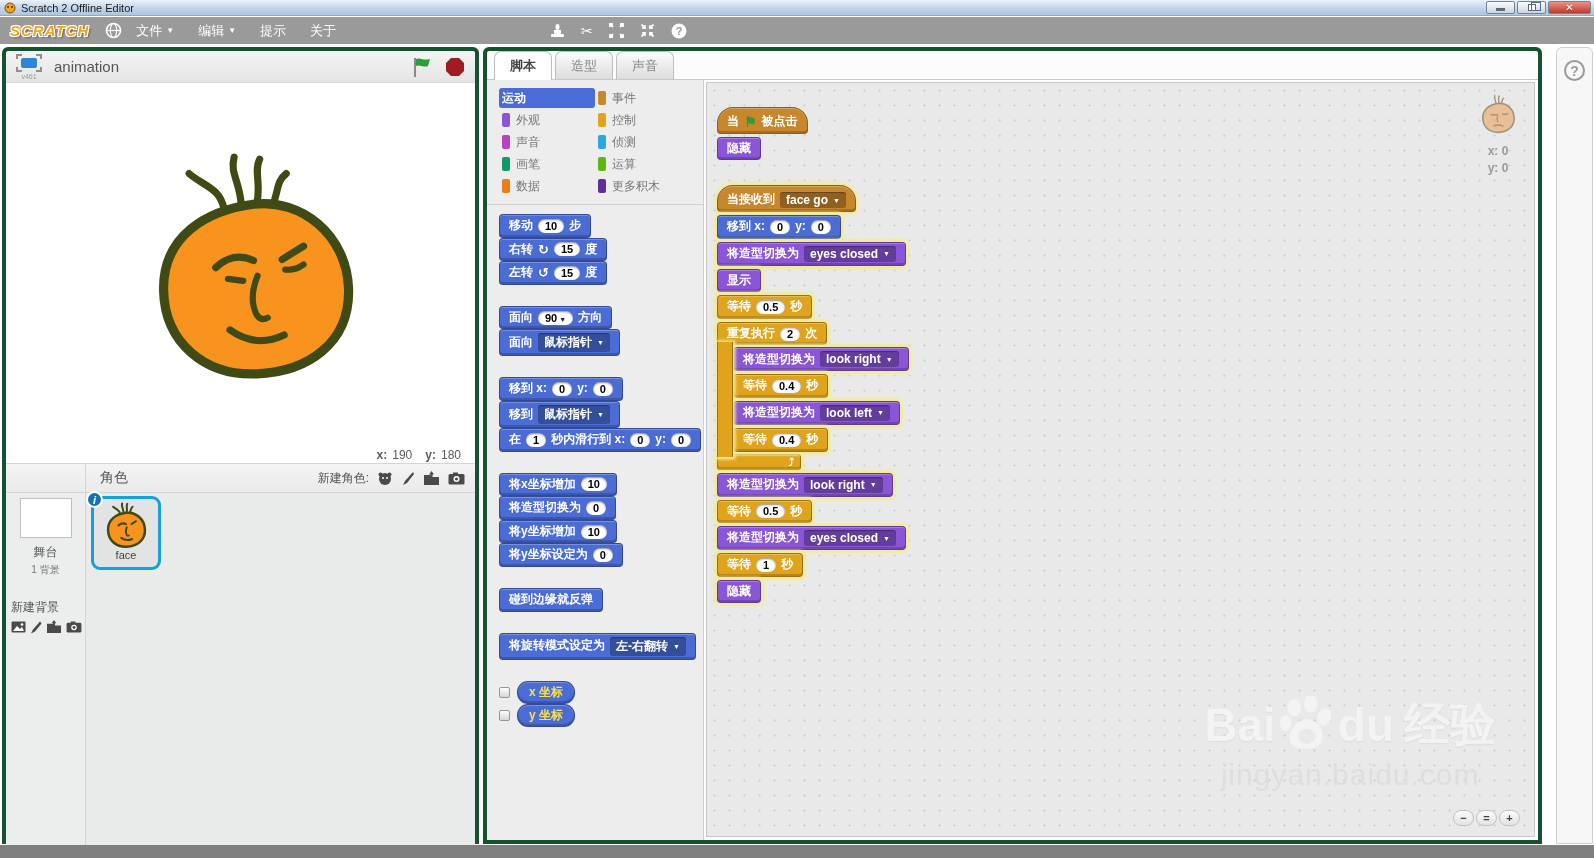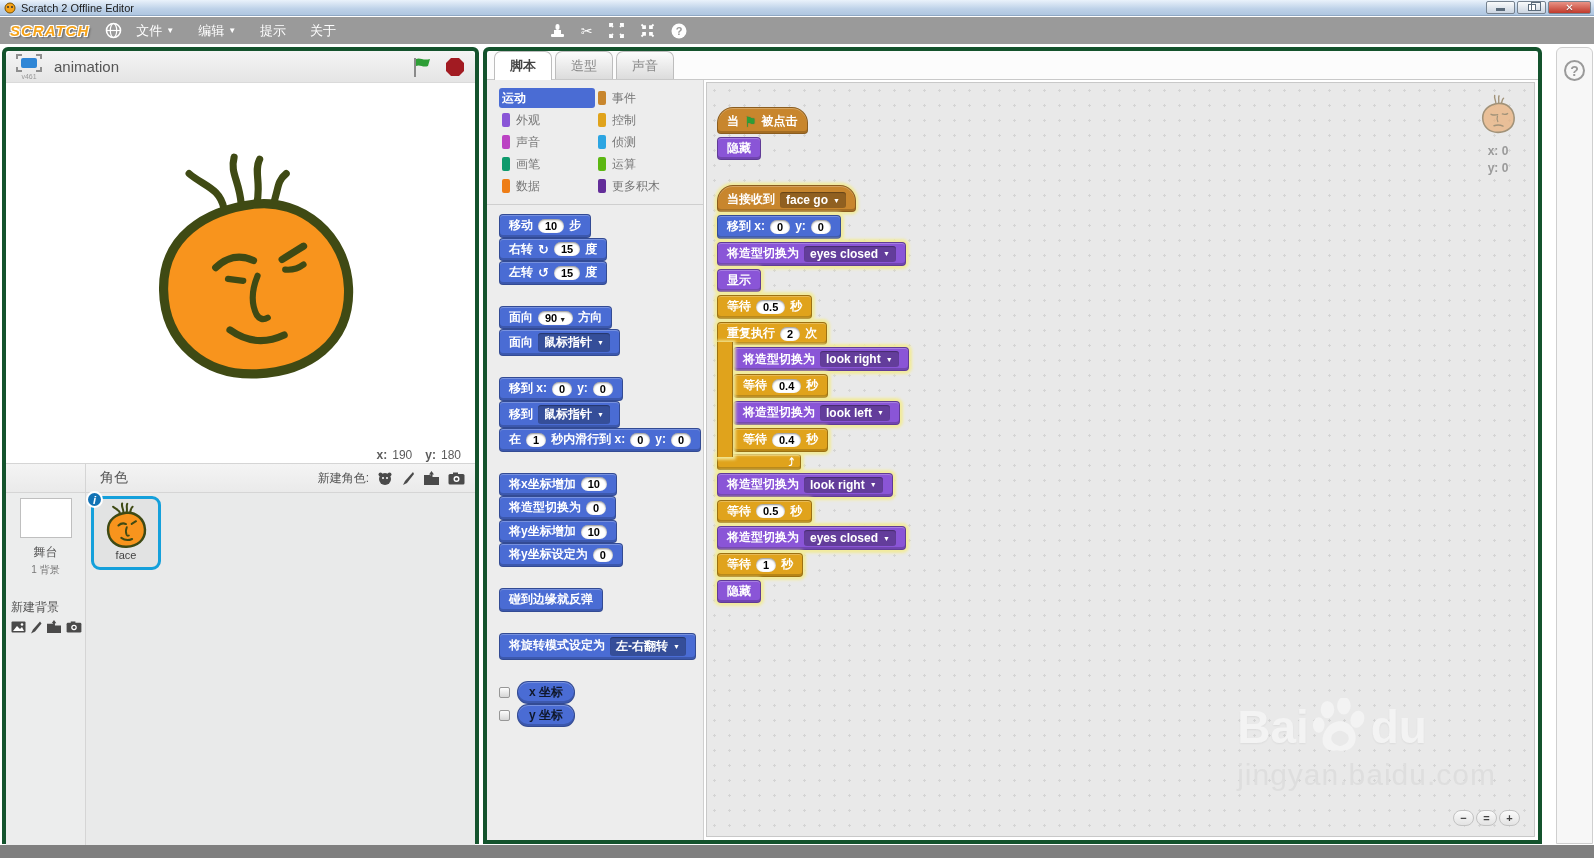--- a/index.html
+++ b/index.html
@@ -107,21 +107,21 @@
     min-width:10px; text-align:center; box-shadow:inset 0 1px 2px rgba(0,0,0,.45); }
   .numdd .arr { color:#222; font-size:7px; margin-left:2px; }
   .dd { background:rgba(0,0,0,.28); border-radius:3px; padding:1px 6px; display:inline-flex; align-items:center;
     gap:5px; box-shadow:inset 0 1px 1px rgba(0,0,0,.3); }
   .dd .arr { font-size:7px; }
   .bicon { font-size:13px; line-height:1; }
   .mini-flag { color:#2E9E36; font-size:14px; line-height:1; text-shadow:0 0 1px #175; }
   .rep-row { display:flex; align-items:center; gap:7px; }
   .checkbox { width:11px; height:11px; background:linear-gradient(#FDFDFD,#D6D6D6); border:1px solid #979797; border-radius:2px; }
   .reporter { background:#4A6CD4; border:1px solid rgba(0,0,0,.3); border-radius:11px; padding:2px 11px;
-    color:#0f172a; font-size:12px; font-weight:bold; box-shadow:inset 0 1px 0 rgba(255,255,255,.25), inset 0 -2px 0 rgba(0,0,0,.18); }
+    color:#fde047; font-size:12px; font-weight:bold; box-shadow:inset 0 1px 0 rgba(255,255,255,.25), inset 0 -2px 0 rgba(0,0,0,.18); }
 
   .script-stack { position:absolute; display:flex; flex-direction:column; align-items:flex-start; gap:3px; }
   .glow { box-shadow:0 0 3px 2.5px #F2EB9C, inset 0 1px 0 rgba(255,255,255,.25), inset 0 -2px 0 rgba(0,0,0,.18); }
   .c-mid { position:relative; padding-left:16px; }
   .c-mid::before { content:""; position:absolute; left:0; top:-3px; bottom:-3px; width:14px; background:#E0A31C;
     border-left:1px solid rgba(0,0,0,.3); border-right:1px solid rgba(0,0,0,.3); box-shadow:0 0 3px 2.5px #F2EB9C; }
   .c-children { display:flex; flex-direction:column; align-items:flex-start; gap:3px; padding:2px 0; }
   .c-bottom { width:84px; height:16px; background:#E0A31C; border:1px solid rgba(0,0,0,.3); border-radius:3px;
     display:flex; justify-content:flex-end; align-items:center; padding:0 6px; color:#fff; font-size:11px; font-weight:bold; }
 
@@ -618,20 +618,21 @@
         <span>Bai</span>
         <svg width="58" height="58" viewBox="0 0 60 60" fill="#F3F3F3">
           <ellipse cx="17" cy="12" rx="7" ry="9"></ellipse>
             <ellipse cx="34" cy="8" rx="7" ry="9"></ellipse>
           <ellipse cx="8" cy="28" rx="6" ry="8"></ellipse>
             <ellipse cx="48" cy="22" rx="7" ry="9" transform="rotate(20 48 22)"></ellipse>
           <path d="M30,24 C40,24 48,34 46,44 C44,54 34,56 27,54 C20,56 12,52 12,44 C12,34 20,24 30,24 Z"></path>
           <path d="M22,38 q8,-8 16,0 q4,8 -8,12 q-12,-4 -8,-12 Z" fill="#E9E9E9"></path>
         </svg>
         <span>du</span>
+        <span class="wm-cn">经验</span>
       </div>
       <div class="wm-url">jingyan.baidu.com</div>
     </div>
 
     <div class="zoomctrl">
       <span class="zbtn">−</span>
       <span class="zbtn">=</span>
       <span class="zbtn">+</span>
     </div>
   </div>

